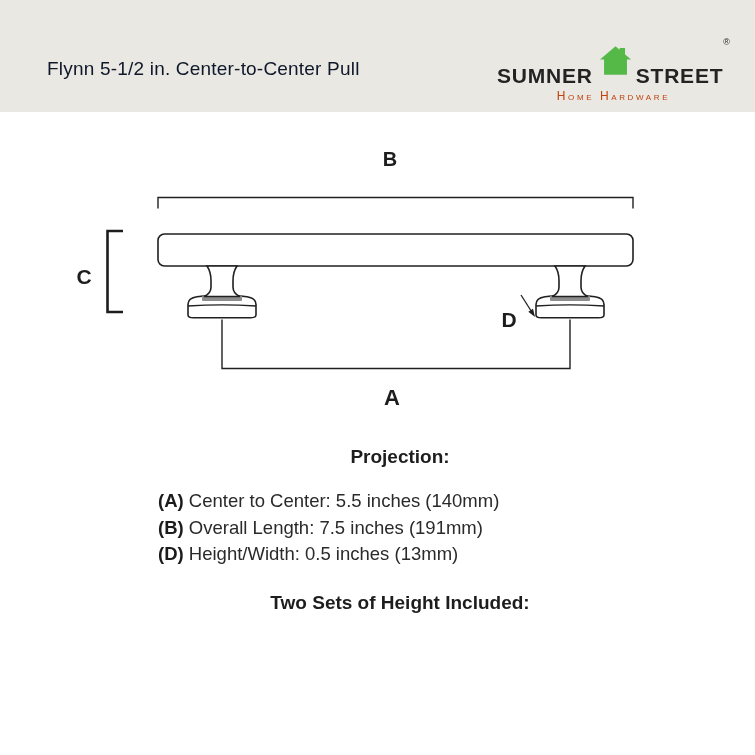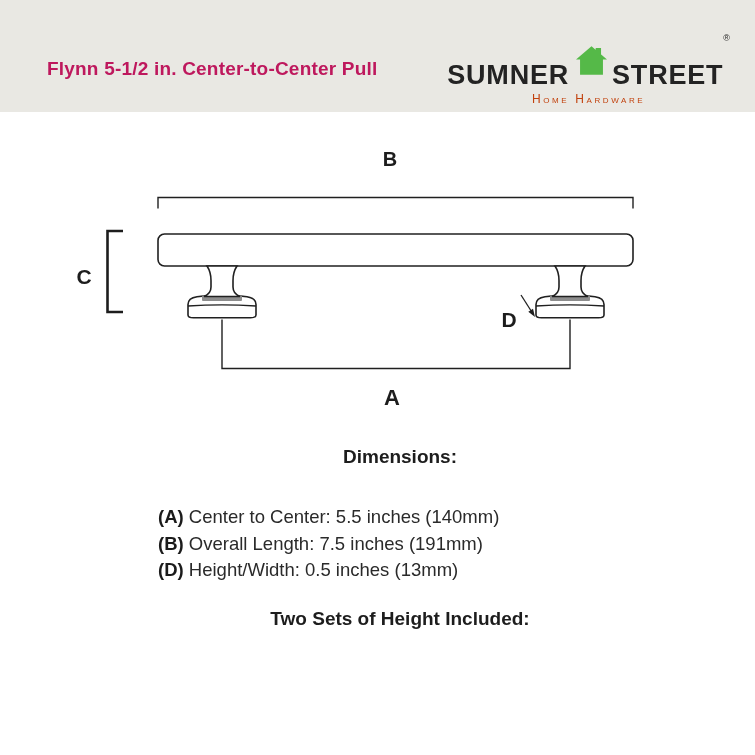--- a/index.html
+++ b/index.html
@@ -17,32 +17,32 @@
   .header {
     height: 112px;
     background: #e9e8e3;
     display: flex;
     align-items: center;
     justify-content: space-between;
     padding: 26px 25px 0 47px;
   }
   .title {
     font-size: 19px;
-    font-weight: 700;
-    color: #be185d;
+    font-weight: 400;
+    color: #0f172a;
     letter-spacing: 0.2px;
   }
   .logo { text-align: center; }
   .logo-top {
     display: flex;
     align-items: center;
     justify-content: center;
   }
   .logo-word {
-    font-size: 27px;
+    font-size: 21px;
     font-weight: 700;
     color: #232323;
     letter-spacing: 0.8px;
     margin-top: 28px;
   }
   .house-icon { margin: 0 5px 2px 7px; display: block; }
   .reg {
     font-size: 9px;
     color: #232323;
     align-self: flex-start;
@@ -66,21 +66,21 @@
   .content { width: 590px; margin-left: 105px; }
   .center-heading {
     margin-top: 24px;
     text-align: center;
     font-size: 19px;
     line-height: 22px;
     font-weight: 700;
     color: #1d1d1d;
   }
   .dim-list {
-    margin: 36px 0 0 53px;
+    margin: 20px 0 0 53px;
     font-size: 18.5px;
     line-height: 26.5px;
     color: #2a2a2a;
   }
   .dim-line b { color: #1b1b1b; }
   .screw-list {
     margin: 33px 0 0 0;
     padding-left: 85px;
     font-size: 18.5px;
     line-height: 27px;
@@ -133,21 +133,21 @@
 
     <line x1="521" y1="183" x2="531.5" y2="199.5" stroke="#202020" stroke-width="1.3"></line>
     <polygon points="535,205 528.3,199.8 533,196.8" fill="#202020"></polygon>
     <text class="dim-label" x="509" y="215" font-size="21" text-anchor="middle">D</text>
 
     <path d="M222 207.5 V256.5 H570 V207.5" fill="none" stroke="#202020" stroke-width="1.4"></path>
     <text class="dim-label" x="392" y="293" font-size="22" text-anchor="middle">A</text>
   </svg>
 
   <div class="content">
-    <div class="center-heading">Dimensions:</div>
+    <div class="center-heading">Projection:</div>
 
     <div class="dim-list">
       <div class="dim-line">
         <b>(A)</b>
         <span>Center to Center: 5.5 inches (140mm)</span>
       </div>
       <div class="dim-line">
         <b>(B)</b>
         <span>Overall Length: 7.5 inches (191mm)</span>
       </div>

